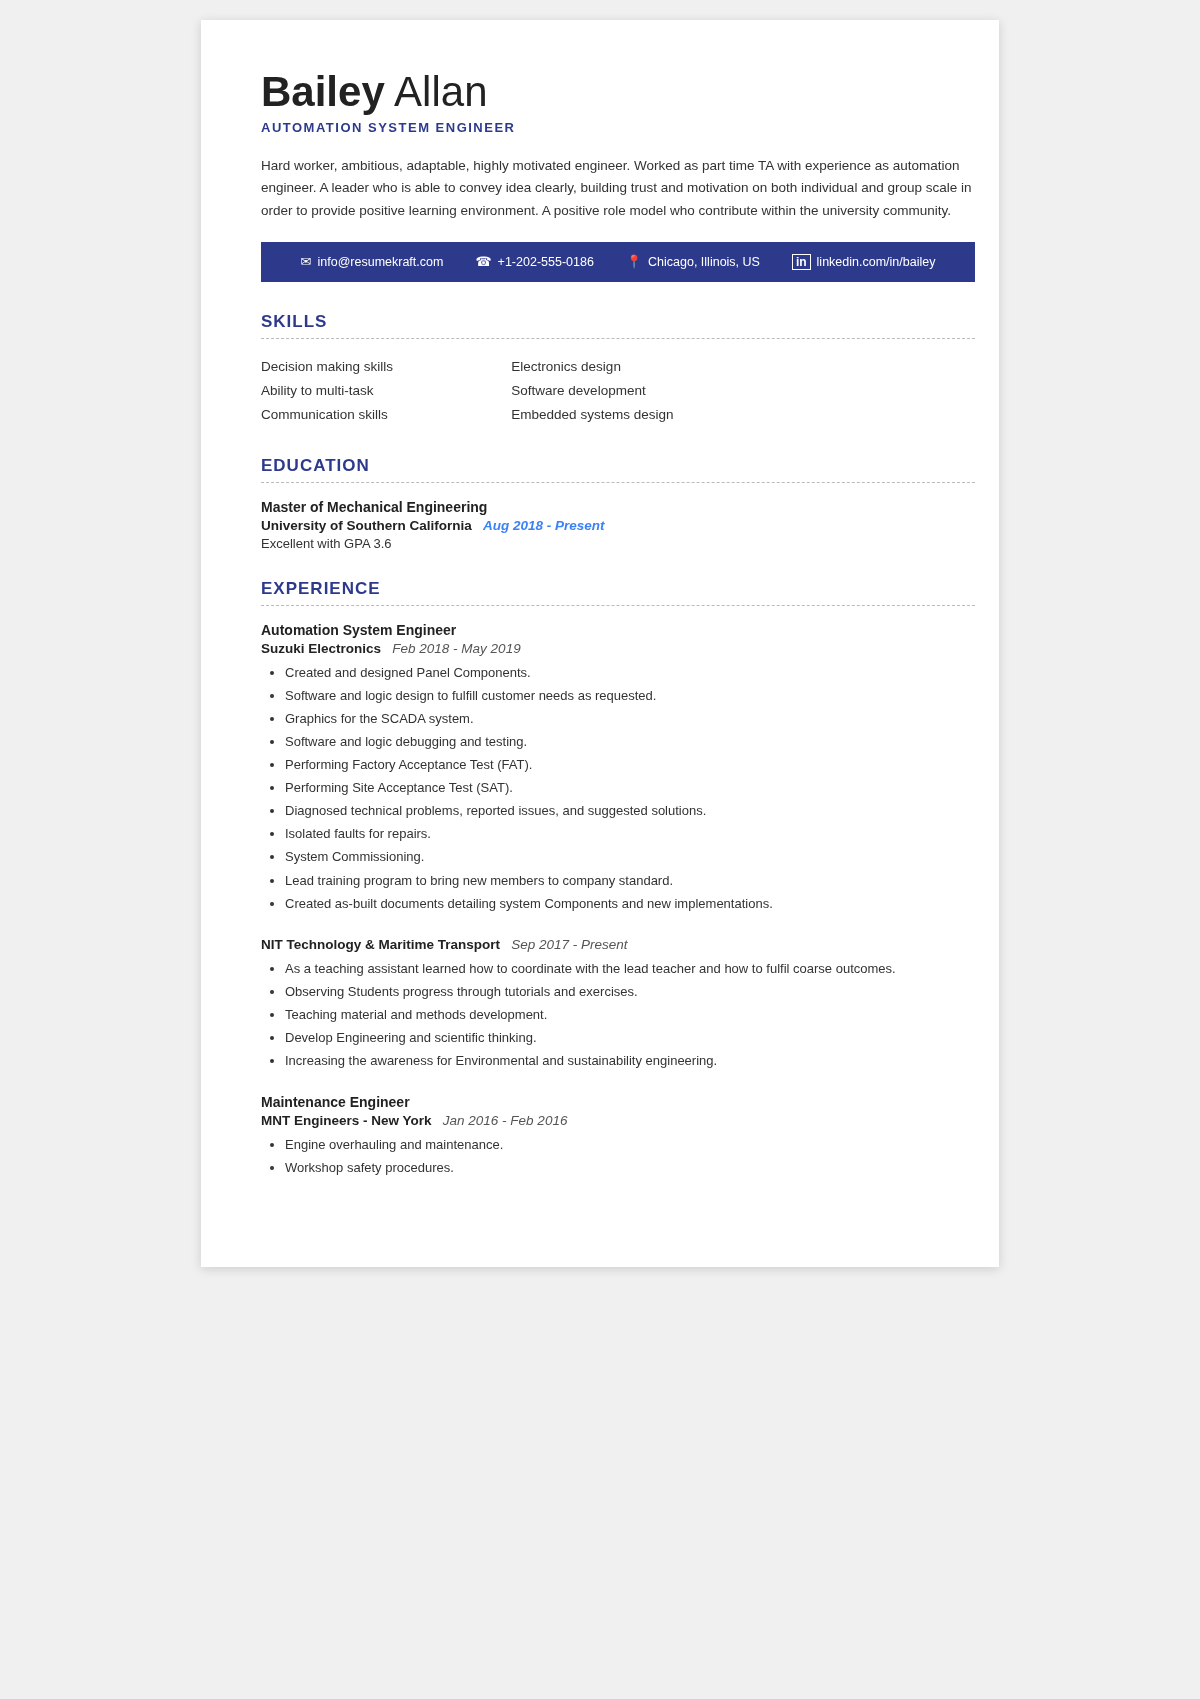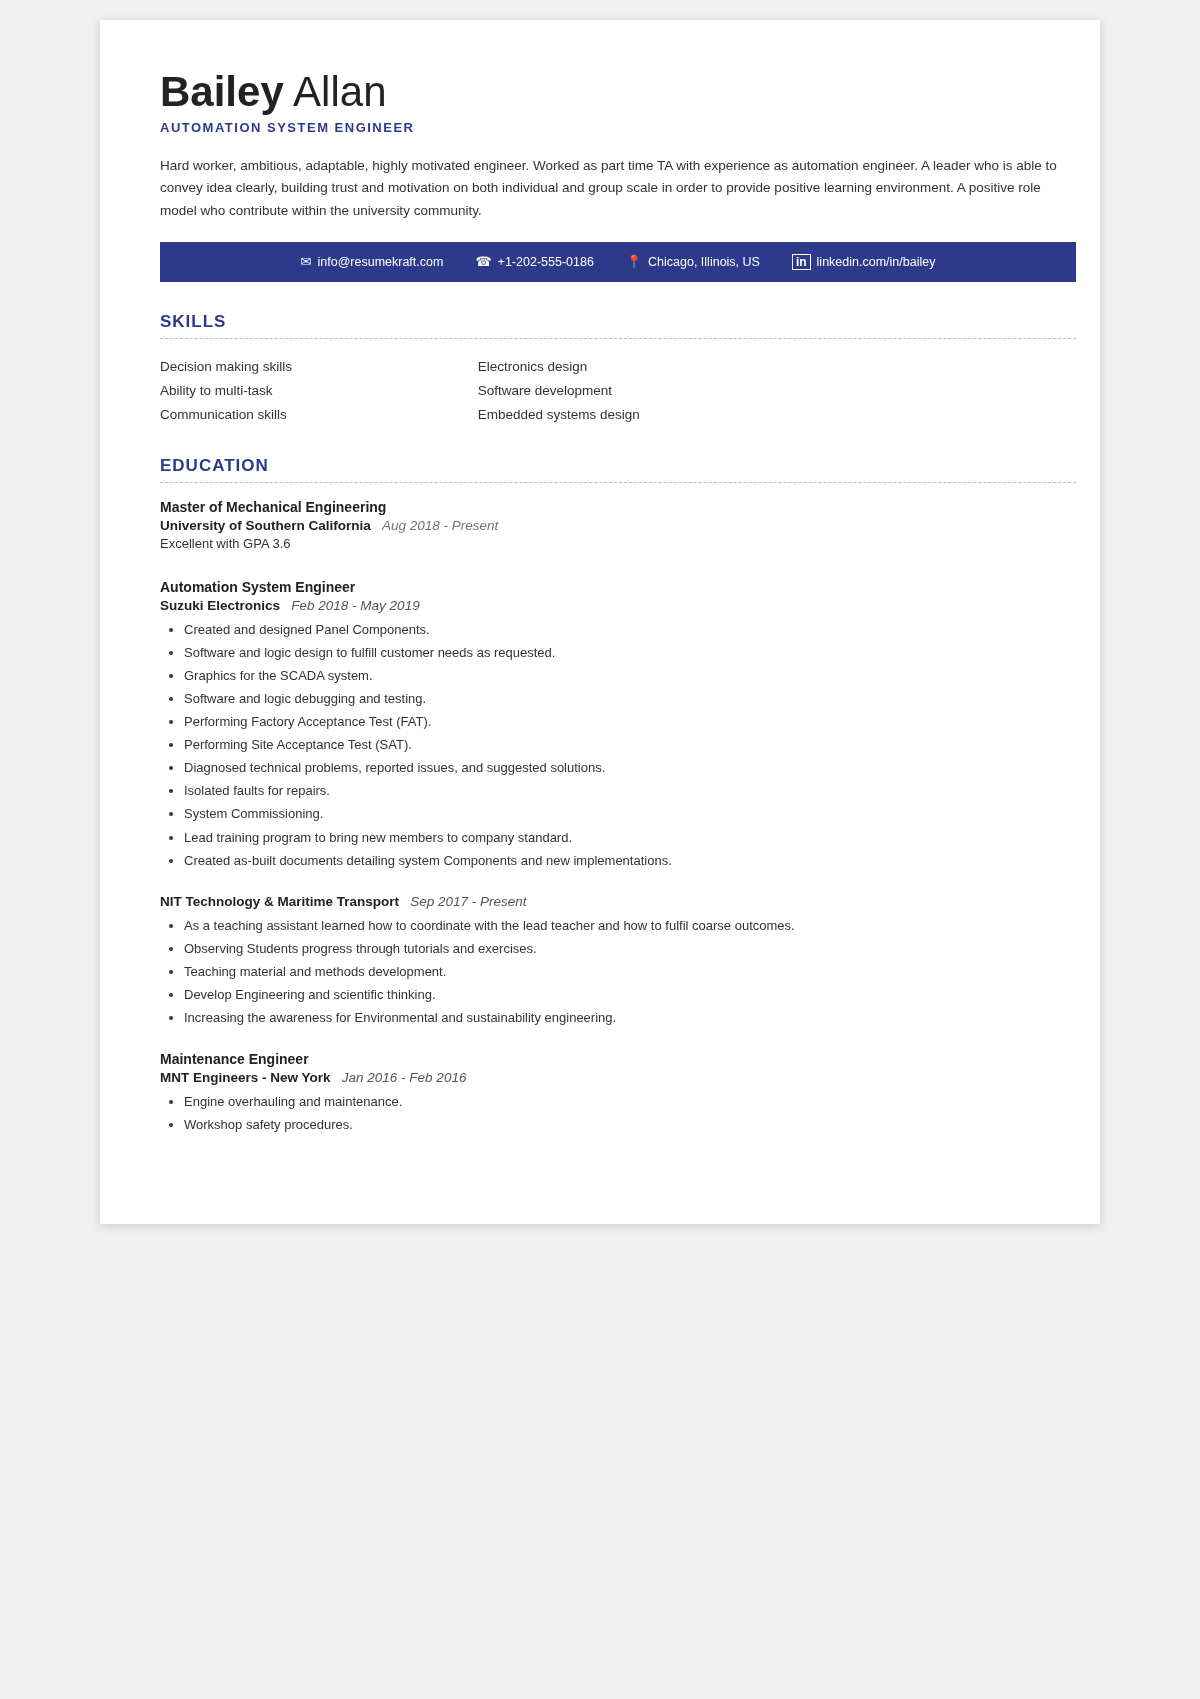--- a/index.html
+++ b/index.html
@@ -5,21 +5,21 @@
     * { margin: 0; padding: 0; box-sizing: border-box; }
     body {
       font-family: 'Arial', sans-serif;
       background: #f0f0f0;
       display: flex;
       justify-content: center;
       padding: 20px;
     }
     .resume {
       background: #fff;
-      width: 1000px;
+      width: 798px;
       padding: 48px 24px 60px 60px;
       box-shadow: 0 2px 10px rgba(0,0,0,0.15);
     }
     .header-name {
       font-size: 42px;
       font-weight: 400;
       color: #222;
       margin-bottom: 4px;
     }
     .header-name .bold {
@@ -93,22 +93,22 @@
     .edu-school-line {
       font-size: 13.5px;
       color: #222;
       margin-bottom: 3px;
     }
     .edu-school {
       font-weight: 700;
     }
     .edu-date {
       font-style: italic;
-      color: #737373;
-      font-weight: 400;
+      color: #3b82f6;
+      font-weight: 700;
     }
     .edu-gpa {
       font-size: 13px;
       color: #333;
     }
     .exp-entry {
       margin-bottom: 22px;
     }
     .exp-title {
       font-size: 14px;
@@ -198,20 +198,21 @@
       <div class="edu-school-line">
         <span class="edu-school">University of Southern California</span>
         &nbsp;&nbsp;<span class="edu-date">Aug 2018 - Present</span>
       </div>
       <div class="edu-gpa">Excellent with GPA 3.6</div>
     </div>
       </div>
   </div>
 
   <div class="section">
+    <div class="section-title">EXPERIENCE</div>
     <div id="experience-entries">
         <div class="exp-entry">
       <div class="exp-title">Automation System Engineer</div>
       <div class="exp-company-line">
         <span class="exp-company">Suzuki Electronics</span>
         &nbsp;&nbsp;<span class="exp-date">Feb 2018 - May 2019</span>
       </div>
       <ul class="exp-bullets">
             <li>Created and designed Panel Components.</li>
             <li>Software and logic design to fulfill customer needs as requested.</li>

